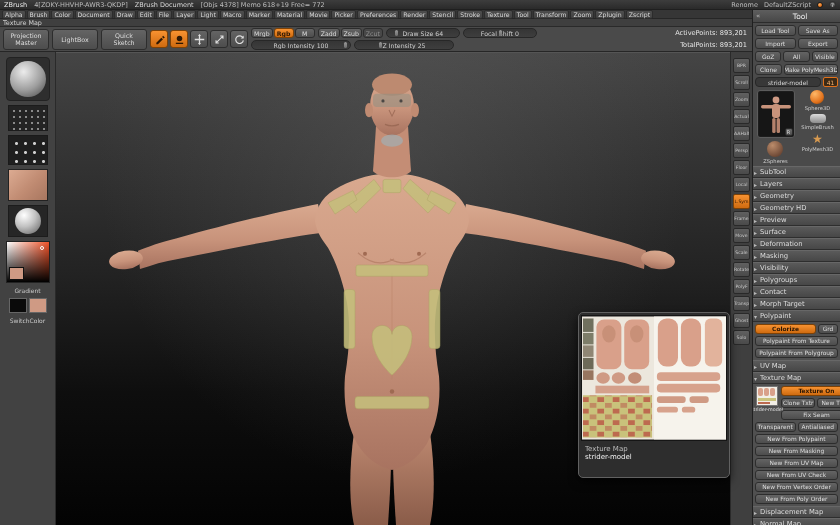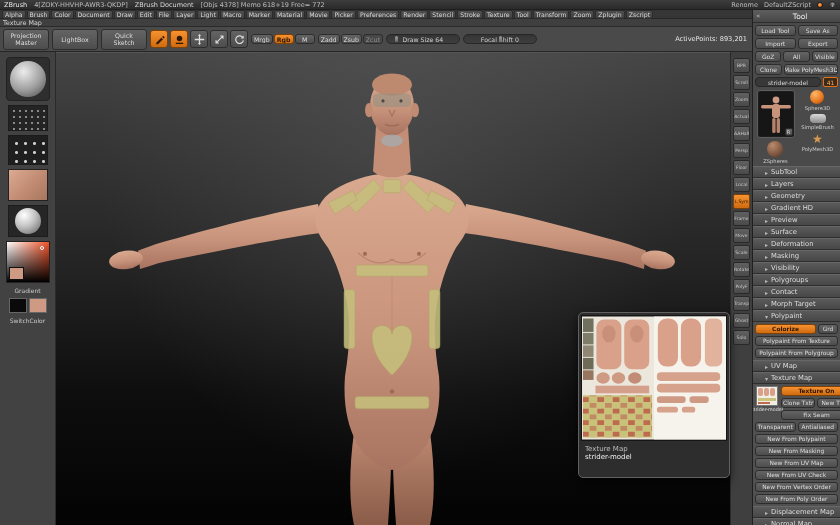--- a/index.html
+++ b/index.html
@@ -85,21 +85,21 @@
   .tp-thumbs{display:flex;gap:3px;padding:3px 3px 2px}
   .tp-col{display:flex;flex-direction:column;gap:3px;flex:1;align-items:center}
   .active-tool-thumb{width:38px;height:48px;background:#1d1d1d;border:1px solid #5c5c5c;border-radius:3px;position:relative;display:flex;align-items:center;justify-content:center}
   .r-btn{position:absolute;right:1px;bottom:1px;width:8px;height:8px;background:linear-gradient(#6a6a6a,#4c4c4c);border:1px solid #2a2a2a;border-radius:2px;font-size:5px;color:#ddd;display:flex;align-items:center;justify-content:center}
   .qp-item{display:flex;flex-direction:column;align-items:center;gap:1px}
   .qp-label{font-size:5.2px;color:#cdcdcd;white-space:nowrap}
   .sphere-ball{width:14px;height:14px;border-radius:50%;background:radial-gradient(circle at 35% 28%,#ffb868,#e2721c 62%,#7e3a07)}
   .brush-blob{width:16px;height:9px;border-radius:4px;background:linear-gradient(#dcdcdc,#8b8b8b)}
   .zsphere-ball{width:16px;height:16px;border-radius:50%;background:radial-gradient(circle at 35% 28%,#bb8c6b,#6d4835 75%)}
   .star{font-size:12px;line-height:12px;color:#d89a50}
-  .section{height:12px;flex:0 0 12px;background:linear-gradient(#5a5a5a,#474747);border-top:1px solid #676767;border-bottom:1px solid #2e2e2e;color:#dcdcdc;font-size:6.8px;display:flex;align-items:center;gap:3px;padding-left:12px}
+  .section{height:12px;flex:0 0 12px;background:linear-gradient(#5a5a5a,#474747);border-top:1px solid #676767;border-bottom:1px solid #2e2e2e;color:#dcdcdc;font-size:6.8px;display:flex;align-items:center;gap:3px;padding-left:1px}
   .section .arr{font-size:6px;color:#b8b8b8}
   .sec-body{background:#505050;padding:2px;display:flex;flex-direction:column;gap:2px}
   .sec-row{display:flex;gap:2px}
   .sec-body .btn{height:10px;font-size:5.9px}
   .grow{flex:1}
   .wbtn{width:100%}
   .repeat{display:contents}
   .tm-thumbwrap{width:24px;display:flex;flex-direction:column;align-items:center;gap:1px}
   .tm-thumb{width:22px;height:20px;border:1px solid #777;background:#fff;overflow:hidden}
   .tm-model{font-size:4.8px;color:#e2e2e2;white-space:nowrap}
@@ -217,20 +217,33 @@
               <span>Draw Size</span>
               <span>64</span>
             </div>
             <div class="slider">
               <span class="notch" style="left:49%"></span>
               <span>Focal Shift</span>
               <span>0</span>
             </div>
             <div class="points">ActivePoints: 893,201</div>
           </div>
+          <div class="shelf-row">
+            <div class="slider" style="width:100px">
+              <span class="notch" style="left:94%"></span>
+              <span>Rgb Intensity</span>
+              <span>100</span>
+            </div>
+            <div class="slider" style="width:100px">
+              <span class="notch" style="left:24%"></span>
+              <span>Z Intensity</span>
+              <span>25</span>
+            </div>
+            <div class="points">TotalPoints: 893,201</div>
+          </div>
         </div>
       </div>
 
       <div class="main-row">
 
         <div class="left-shelf">
           <div class="brush-thumb">
               <div class="brush-ball"></div>
             </div>
           <div class="stroke-thumb"></div>
@@ -402,21 +415,21 @@
             <span class="arr">▸</span>
             <span>SubTool</span>
           </div><div class="section">
             <span class="arr">▸</span>
             <span>Layers</span>
           </div><div class="section">
             <span class="arr">▸</span>
             <span>Geometry</span>
           </div><div class="section">
             <span class="arr">▸</span>
-            <span>Gradient HD</span>
+            <span>Geometry HD</span>
           </div><div class="section">
             <span class="arr">▸</span>
             <span>Preview</span>
           </div><div class="section">
             <span class="arr">▸</span>
             <span>Surface</span>
           </div><div class="section">
             <span class="arr">▸</span>
             <span>Deformation</span>
           </div><div class="section">

